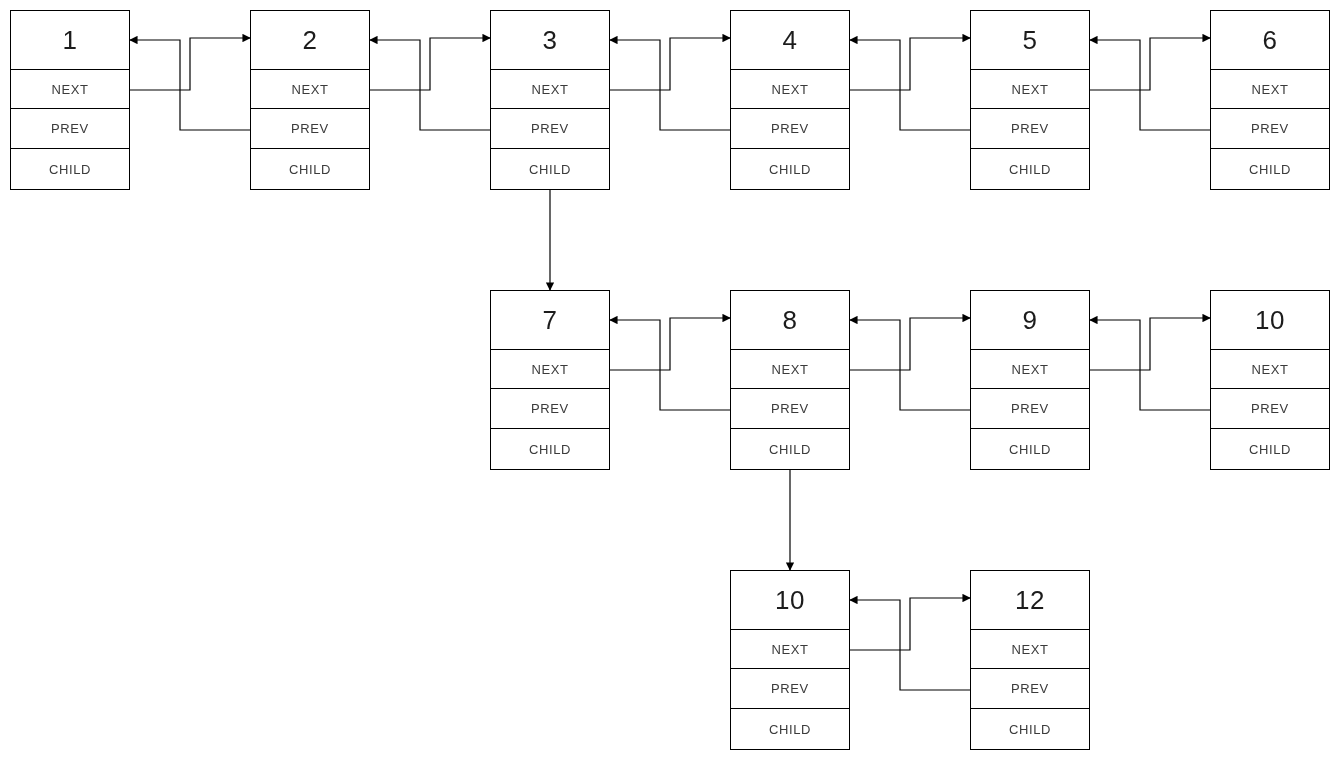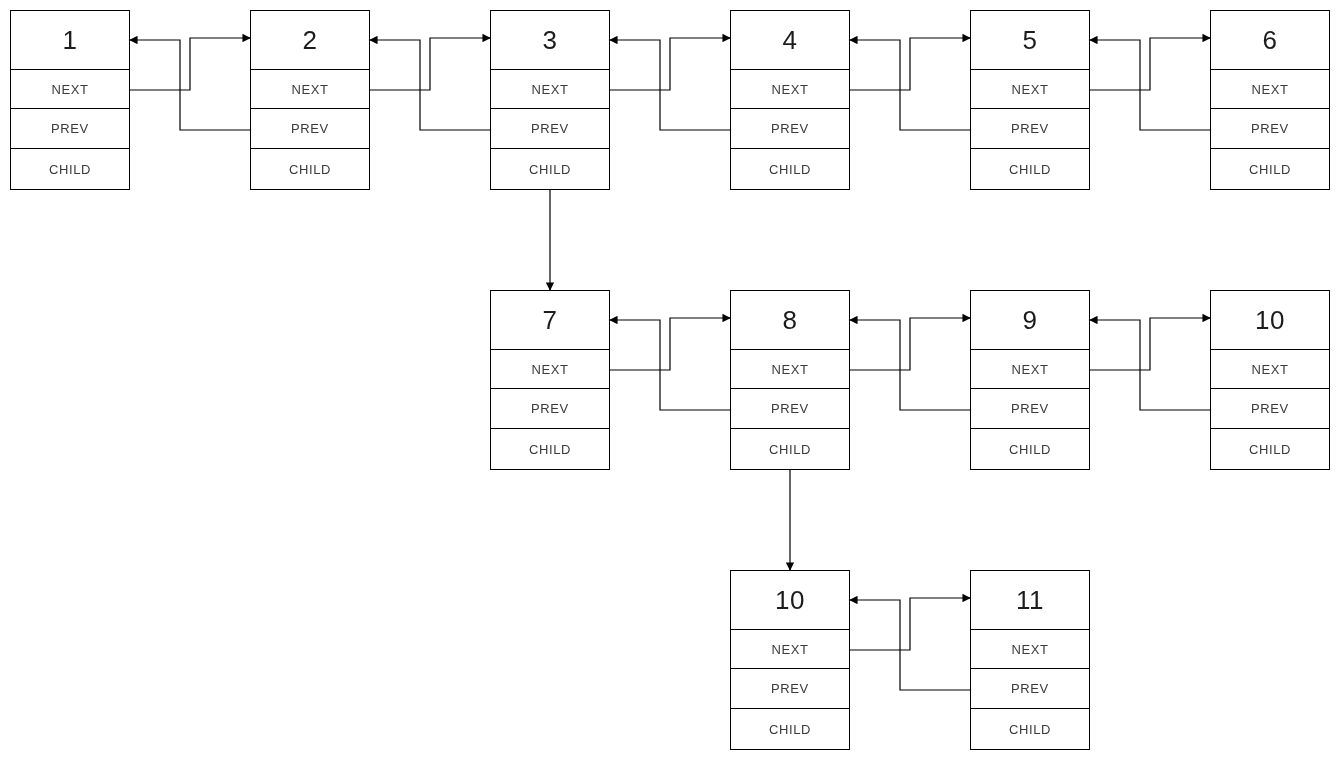--- a/index.html
+++ b/index.html
@@ -162,20 +162,20 @@
         <div class="node-field">PREV</div>
         <div class="node-field last">CHILD</div>
       </div>
       <div class="node" style="left: 730px; top: 570px;">
         <div class="node-header">10</div>
         <div class="node-field">NEXT</div>
         <div class="node-field">PREV</div>
         <div class="node-field last">CHILD</div>
       </div>
       <div class="node" style="left: 970px; top: 570px;">
-        <div class="node-header">11</div>
+        <div class="node-header">12</div>
         <div class="node-field">NEXT</div>
         <div class="node-field">PREV</div>
         <div class="node-field last">CHILD</div>
       </div>
     </div>
 
 </div>
 
 </body></html>

